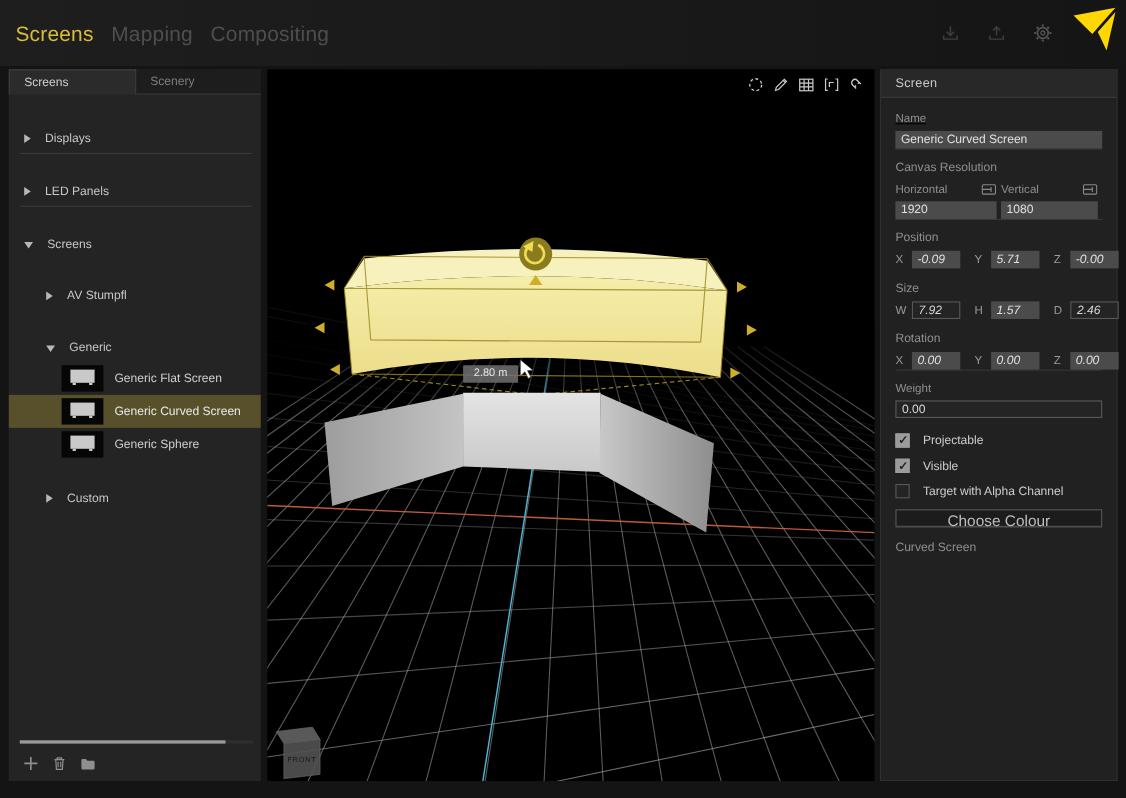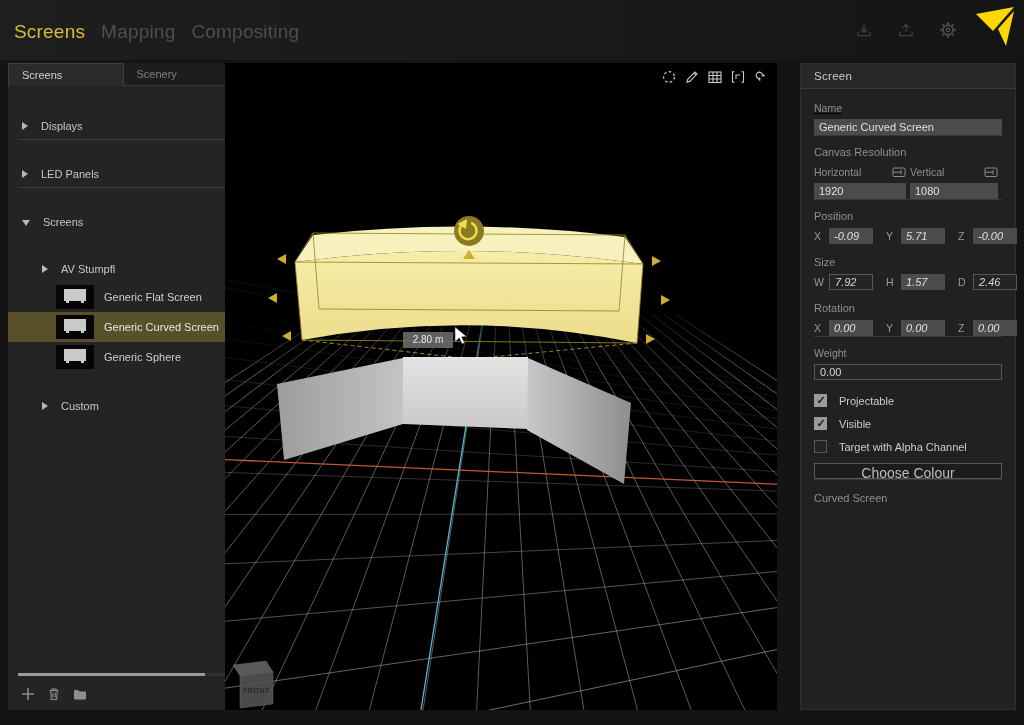--- a/index.html
+++ b/index.html
@@ -13,21 +13,21 @@
   .topnav{position:absolute;left:14px;top:21px;display:flex;gap:16px;font-size:19px;letter-spacing:.2px;}
   .topnav .nav-item{color:#4e4e4e;cursor:default;}
   .topnav .nav-item[data-active="true"]{color:#d9bd3a;}
   .top-icons{position:absolute;right:6px;top:0;height:60px;display:flex;align-items:center;}
   .tb-icon{width:20px;height:20px;margin-right:22px;color:#3f3f3f;}
   .tb-icon.gear{color:#535353;margin-right:16px;}
   .logo{width:42px;height:42px;margin-right:2px;margin-top:-8px;}
 
   
   .sidebar{position:absolute;left:8px;top:63px;width:229px;height:647px;background:#242424;}
-  .vp{position:absolute;left:225px;top:63px;width:552px;height:647px;background:#000;}
+  .vp{position:absolute;left:243px;top:63px;width:552px;height:647px;background:#000;}
   .inspector{position:absolute;left:800px;top:63px;width:216px;height:647px;background:#212121;
              border:1px solid #303030;box-sizing:border-box;font-size:11px;}
 
   
   .side-tabs{display:flex;height:23px;}
   .side-tab{flex:1;line-height:23px;padding-left:13px;font-size:11px;color:#7f7f7f;
             background:#1d1d1d;border-bottom:1px solid #3a3a3a;box-sizing:border-box;cursor:default;}
   .side-tab[data-active="true"]{background:#2b2b2b;color:#cfcfcf;border:1px solid #3f3f3f;border-bottom:none;}
   .tree{padding-top:6px;}
   .tree-row{height:26px;display:flex;align-items:center;font-size:11px;color:#c6c6c6;cursor:default;margin-top:21px;}
@@ -136,20 +136,24 @@
         <span>LED Panels</span>
       </div>
       <div class="tree-divider"></div>
       <div class="tree-row d0">
         <span class="arrow" data-dir="expanded"></span>
         <span>Screens</span>
       </div>
       <div class="tree-row d1">
         <span class="arrow" data-dir="collapsed"></span>
         <span>AV Stumpfl</span>
+      </div>
+      <div class="tree-row d1">
+        <span class="arrow" data-dir="expanded"></span>
+        <span>Generic</span>
       </div>
       <div class="item-row" data-selected="false">
         <span class="thumb">
             <span class="scr-shape"></span>
           </span>
         <span class="item-label">Generic Flat Screen</span>
       </div>
       <div class="item-row" data-selected="true">
         <span class="thumb">
             <span class="scr-shape"></span>

